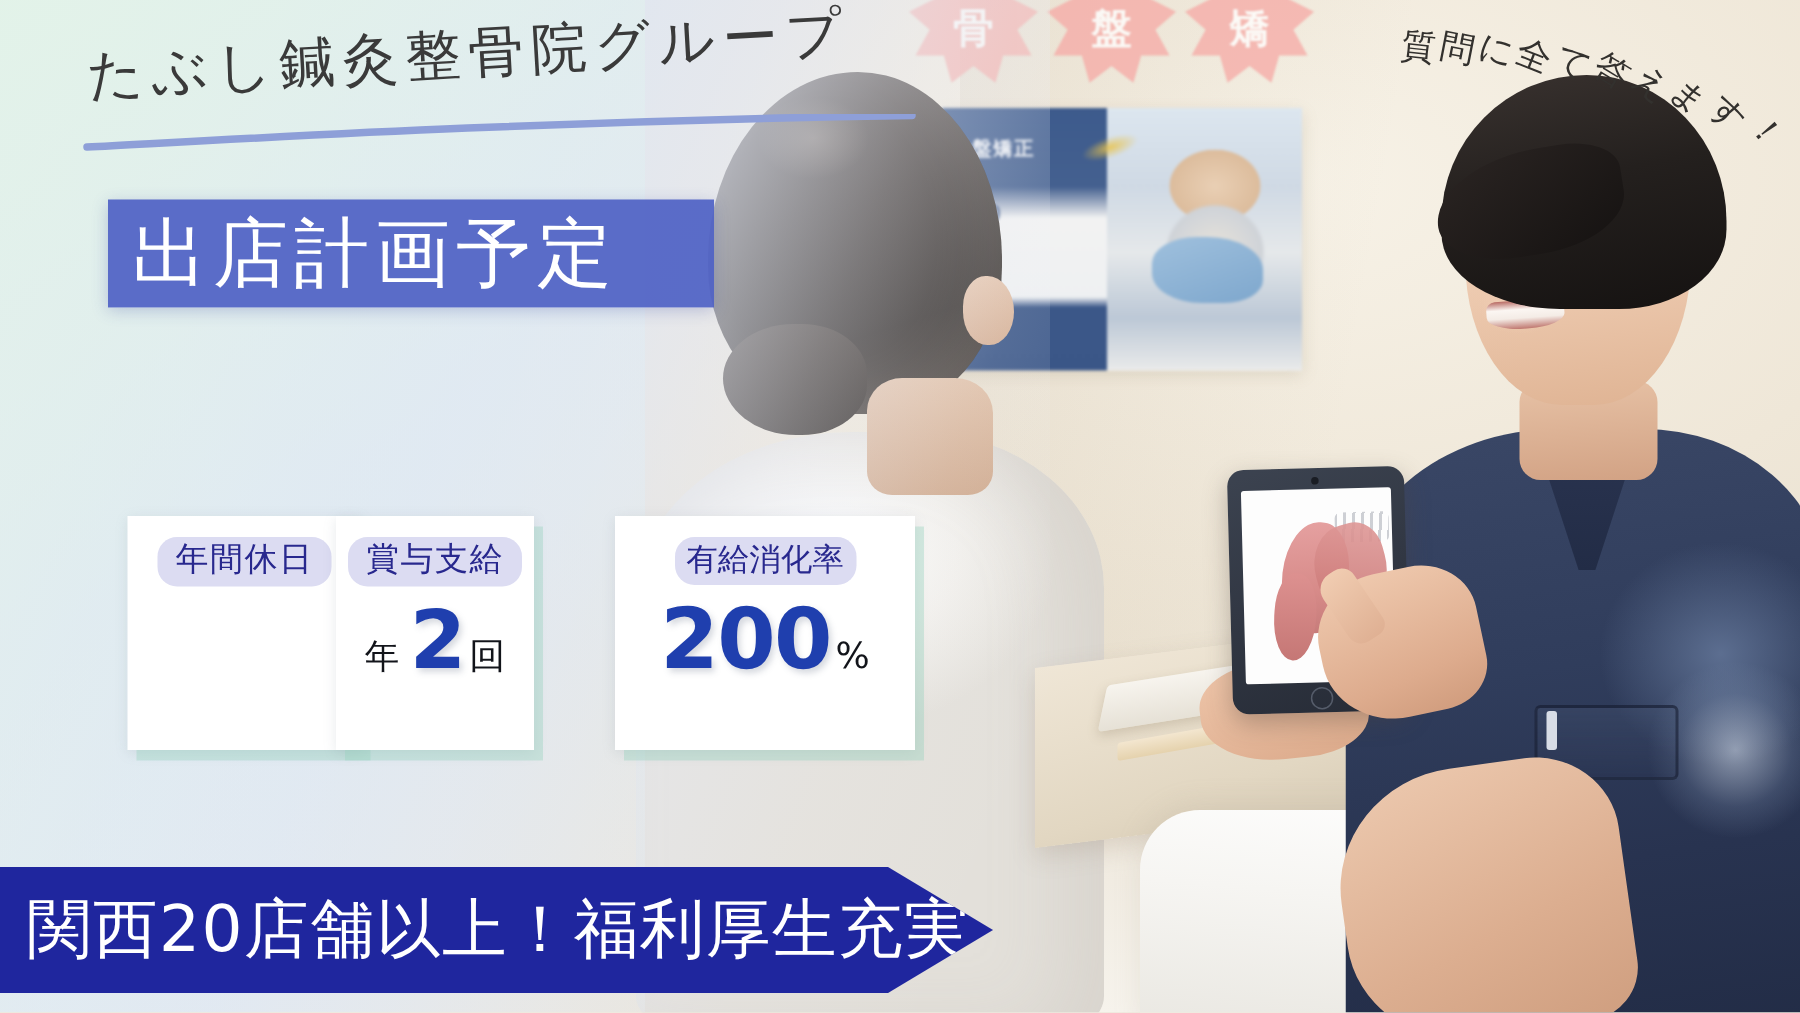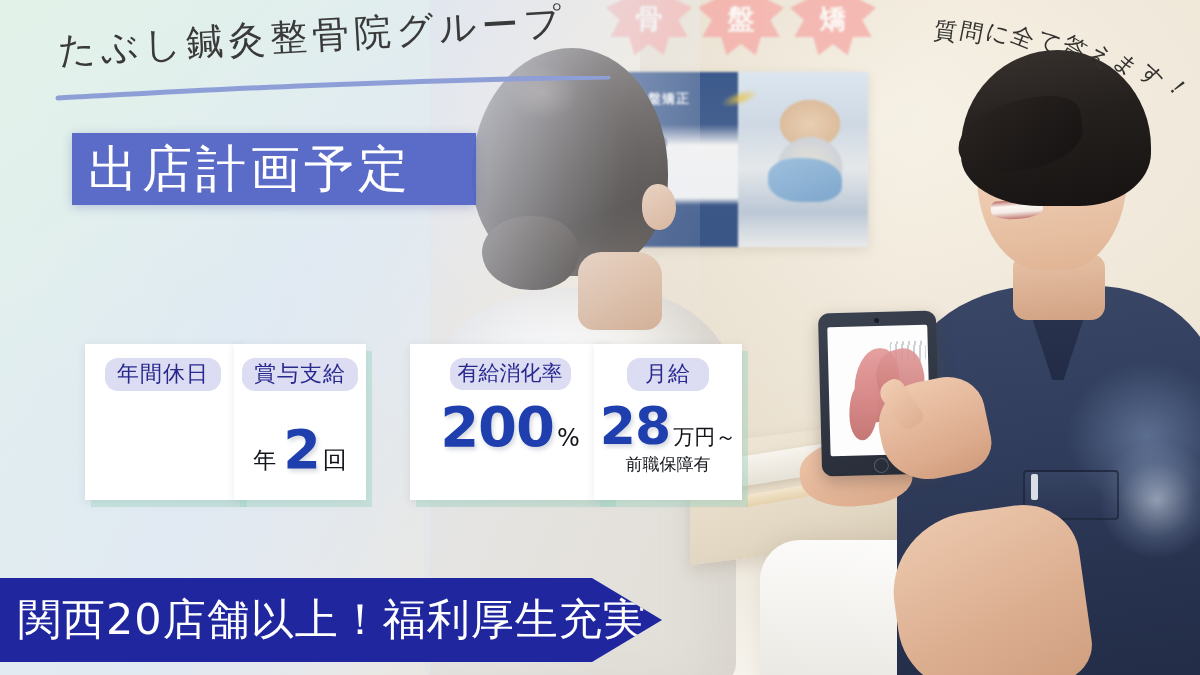--- a/index.html
+++ b/index.html
@@ -328,21 +328,21 @@
 
   
   .cards{position:absolute;left:70px;top:344px;width:672px;height:165px;}
   .card{
     position:absolute;top:0;height:156px;
     background:#ffffff;
     box-shadow:6px 7px 0 rgba(150,210,190,.38), 0 2px 8px rgba(120,140,150,.18);
     display:flex;flex-direction:column;align-items:center;
   }
   .card.c1{left:0;width:156px;margin-left:15px;}
-  .card.c2{left:164px;width:132px;gap:23px;}
+  .card.c2{left:154px;width:132px;}
   .card.c3{left:340px;width:200px;}
   .card.c4{left:524px;width:148px;}
 
   .pill{
     margin-top:14px;
     background:#dcdcf2;border-radius:13px;
     color:#28288e;
     font-family:"DejaVu Sans", sans-serif;
     font-size:22px;font-weight:500;letter-spacing:1px;
     padding:4px 12px 6px;line-height:1.05;white-space:nowrap;
@@ -504,28 +504,20 @@
     </div>
 
     <div class="card c3">
       <div class="pill">有給消化率</div>
       <div class="val">
         <span class="big">200</span>
         <span class="unit">%</span>
       </div>
     </div>
 
-    <div class="card c4">
-      <div class="pill">月給</div>
-      <div class="val">
-        <span class="big">28</span>
-        <span class="unit">万円～</span>
-      </div>
-      <div class="sub">前職保障有</div>
-    </div>
 
   </div>
 
   <div class="banner">
     <div class="banner-text">関西20店舗以上！福利厚生充実</div>
   </div>
 
   <div class="note">
       <span style="left: 4px; top: 8px; transform: rotate(6deg); color: rgb(51, 49, 46);">質</span>
       <span style="left: 29.7778px; top: 8.55498px; transform: rotate(11.1111deg); color: rgb(51, 49, 46);">問</span>

